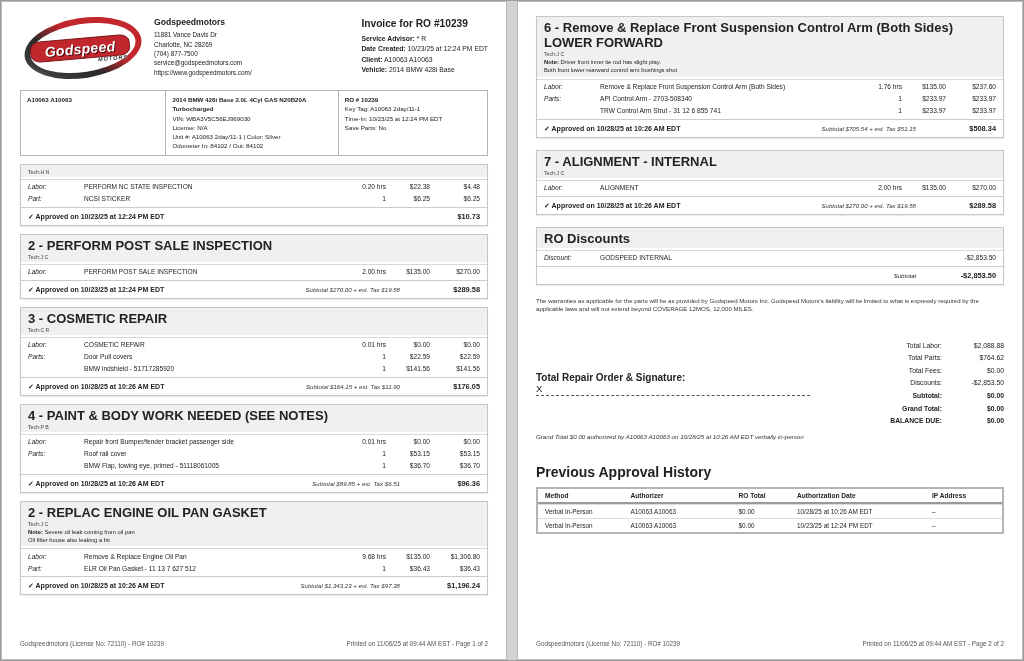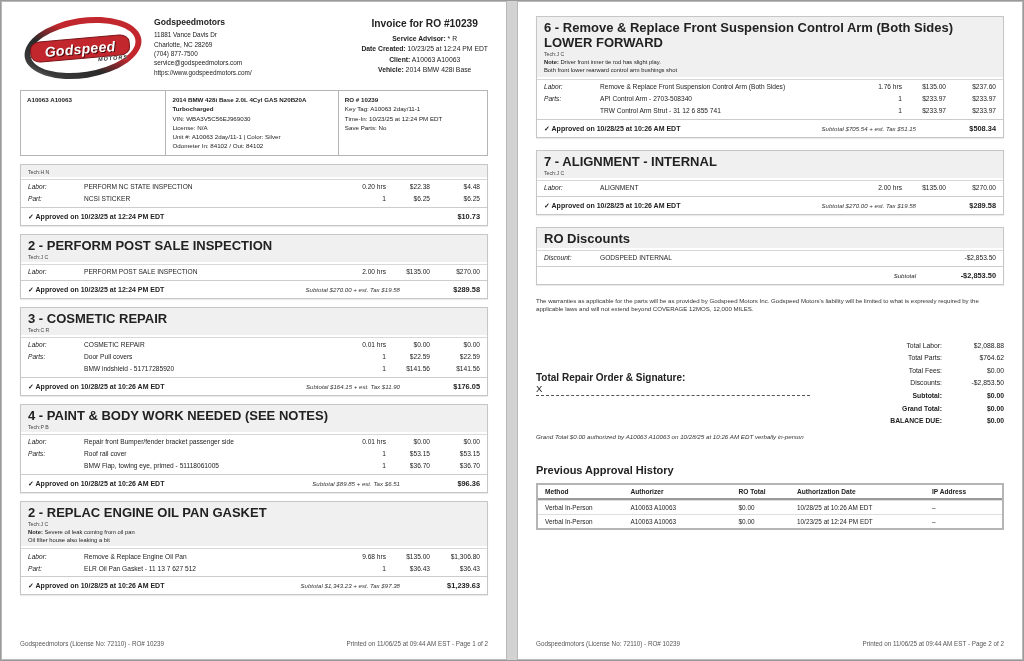--- a/index.html
+++ b/index.html
@@ -10,21 +10,21 @@
   
   .hdr { display:flex; margin-bottom:10px; }
   .logo { position:relative; width:126px; height:64px; flex:0 0 auto; }
   .logo-ring { position:absolute; inset:2px 4px; border-radius:50%; background:linear-gradient(215deg,#c1272d 0%,#c1272d 42%,#2a2a2a 62%,#3a3a3a 82%,#aaa 100%); transform:rotate(-9deg); }
   .logo-hole { position:absolute; inset:6px; border-radius:50%; background:#fff; }
   .logo-band { position:absolute; left:10px; right:16px; top:22px; height:21px; background:#c1272d; border:1px solid #7c1418; border-radius:10px / 8px; transform:rotate(-5deg); display:flex; align-items:center; justify-content:center; }
   .logo-band span { color:#fff; font-weight:bold; font-style:italic; font-size:14px; letter-spacing:.3px; text-shadow:1px 1px 0 #4a0c0e; }
   .logo-motors { position:absolute; right:18px; top:39px; font-size:5.5px; font-weight:bold; font-style:italic; letter-spacing:1px; color:#2b2b2b; text-shadow:0 0 1px #fff; transform:rotate(-5deg); }
   .hdr-co { margin-left:8px; font-size:6.4px; line-height:1.45; flex:1; }
   .hdr-co .co-name { font-size:8.6px; font-weight:bold; margin-bottom:2px; }
-  .hdr-right { text-align:center; font-size:6.8px; line-height:1.55; white-space:nowrap; }
+  .hdr-right { text-align:left; font-size:6.8px; line-height:1.55; white-space:nowrap; }
   .hdr-right .inv-title { font-size:10.2px; font-weight:bold; margin-bottom:2px; }
   .hdr-right b { font-weight:bold; }
 
   
   .boxes { display:flex; border:1.5px solid #b5b5b5; font-size:6.2px; line-height:1.5; }
   .box { padding:4px 6px; }
   .box .bt { font-weight:bold; }
   .box1 { flex:0 0 31%; }
   .box2 { flex:0 0 37%; border-left:1.5px solid #b5b5b5; }
   .box3 { flex:1; border-left:1.5px solid #b5b5b5; }
@@ -64,21 +64,21 @@
   .sig-x { font-size:9.5px; margin-bottom:1px; }
   .sig-line { border-bottom:1.5px dashed #555; height:1px; }
   .tros-right { width:182px; flex:0 0 auto; font-size:6.8px; }
   .trow { display:flex; line-height:1.85; }
   .trow .tl { flex:1; text-align:right; padding-right:10px; }
   .trow .tv { width:52px; text-align:right; }
   .trow.strong { font-weight:bold; }
   .authorized { font-style:italic; font-size:6.2px; color:#333; margin-top:5px; }
 
   
-  .hist-heading { font-size:11px; font-weight:bold; margin-top:24px; }
+  .hist-heading { font-size:14px; font-weight:bold; margin-top:24px; }
   .hist { border:2px solid #b5b5b5; margin-top:7px; font-size:6.4px; }
   .hrow { display:flex; padding:3px 7px; }
   .hrow.hhead { font-weight:bold; border-bottom:2px solid #9a9a9a; font-size:6.6px; }
   .hrow + .hrow.body-row { border-top:1px solid #ddd; }
   .hc1 { width:19%; } .hc2 { width:24%; } .hc3 { width:13%; text-align:left; } .hc4 { width:30%; } .hc5 { width:14%; }
 
   
   .foot { position:absolute; bottom:12px; left:18px; right:18px; display:flex; justify-content:space-between; font-size:6.3px; color:#555; }
 </style>
 </head>
@@ -273,21 +273,21 @@
           <span class="lbl">Part:</span>
           <span class="desc">ELR Oil Pan Gasket - 11 13 7 627 512</span>
           <span class="qty">1</span>
           <span class="rate">$36.43</span>
           <span class="amt">$36.43</span>
         </div>
       </div>
       <div class="approved">
         <span class="app">✓ Approved on 10/28/25 at 10:26 AM EDT</span>
         <span class="sub">Subtotal $1,343.23 + est. Tax $97.38</span>
-        <span class="tot">$1,239.63</span>
+        <span class="tot">$1,196.24</span>
       </div>
     </div>
 
     <div class="foot">
       <span>Godspeedmotors (License No: 72110) - RO# 10239</span>
       <span>Printed on 11/06/25 at 09:44 AM EST - Page 1 of 2</span>
     </div>
   </div>
 
   <div class="page">

